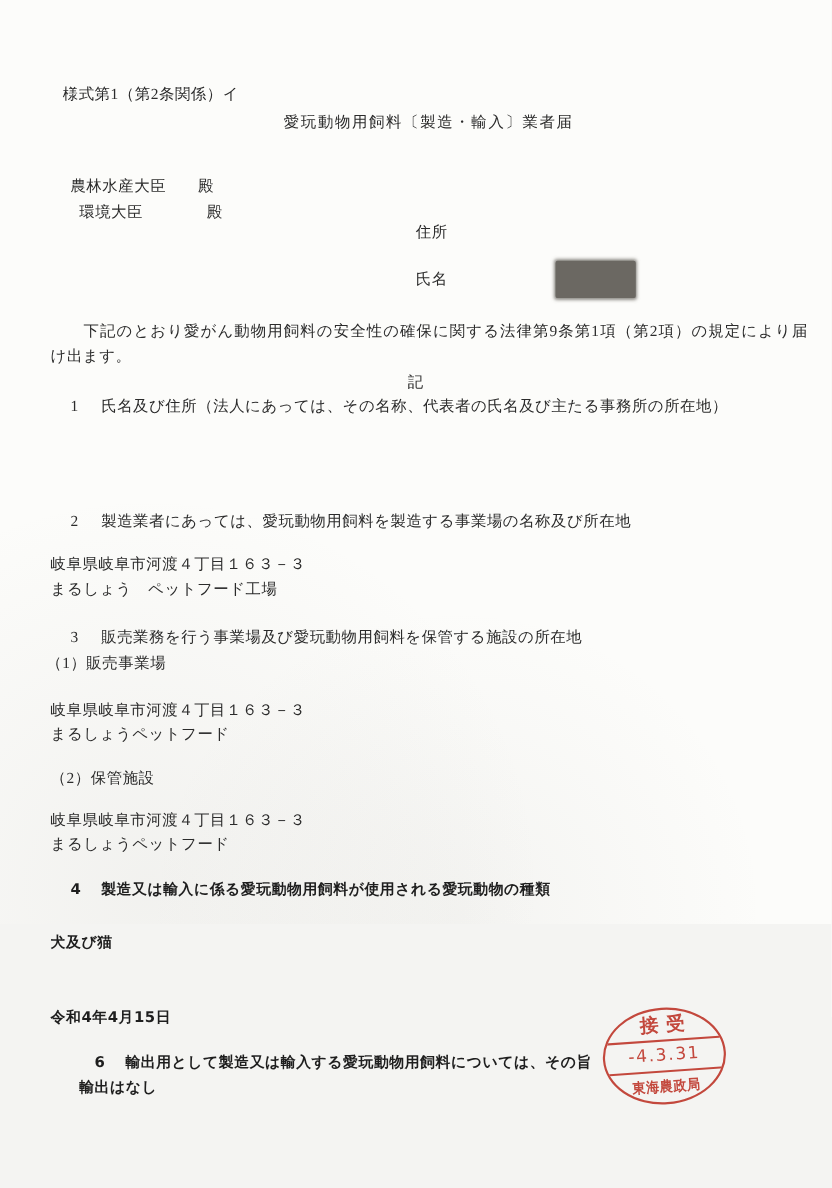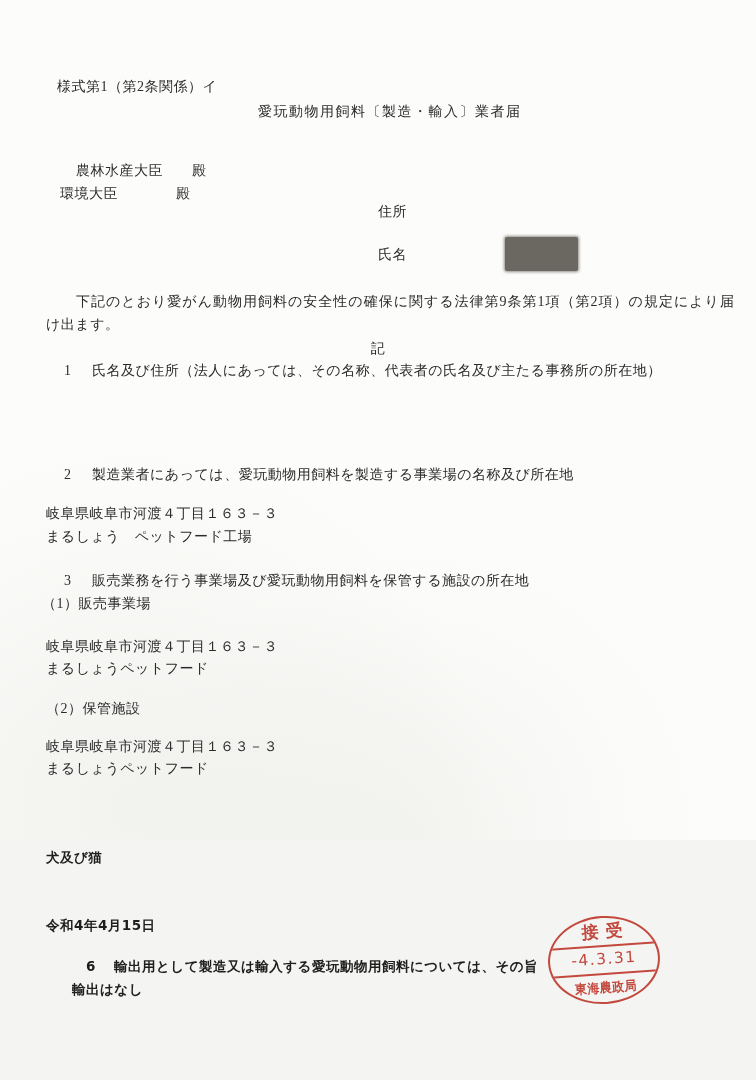--- a/index.html
+++ b/index.html
@@ -25,21 +25,21 @@
     letter-spacing: 0.5px;
     line-height: 18px;
   }
   .gothic {
     font-family: "DejaVu Sans", "Liberation Sans", sans-serif;
     font-weight: bold;
     font-size: 13.5px;
     color: #1e1e1e;
   }
   .num { display: inline-block; width: 28px; }
-  .addr-name { display: inline-block; width: 112px; margin-left: 12px; }
+  .addr-name { display: inline-block; width: 112px; }
   .centered { left: 0; right: 0; text-align: center; }
   .date-part { display: inline-block; }
   .gap-lg { margin-left: 46px; }
   .gap-md { margin-left: 26px; }
   .gap-sm { margin-left: 12px; }
   .redact-box {
     position: absolute;
     left: 505px; top: 237px;
     width: 73px; height: 34px;
     background: #6b6862;
@@ -91,21 +91,21 @@
 
   <div class="line" style="left:57px; top:78px;">様式第1（第2条関係）イ</div>
 
   <div class="line" style="left:258px; top:103px; letter-spacing:1.5px;">愛玩動物用飼料〔製造・輸入〕業者届</div>
 
 
   <div class="line" style="left:64px; top:162px;">
     <span class="addr-name">農林水産大臣</span>
     <span>殿</span>
   </div>
-  <div class="line" style="left:48px; top:185px;">
+  <div class="line" style="left:72px; top:185px;">
     <span class="addr-name">環境大臣</span>
     <span>殿</span>
   </div>
 
   <div class="line" style="left:378px; top:203px;">住所</div>
   <div class="line" style="left:378px; top:246px;">氏名</div>
   <div class="redact-box"></div>
 
   <div class="line" style="left:76px; top:293px; letter-spacing:1px;">下記のとおり愛がん動物用飼料の安全性の確保に関する法律第9条第1項（第2項）の規定により届</div>
   <div class="line" style="left:46px; top:316px;">け出ます。</div>
@@ -125,20 +125,23 @@
   <div class="line" style="left:64px; top:572px;">
     <span class="num">3</span><span>販売業務を行う事業場及び愛玩動物用飼料を保管する施設の所在地</span>
   </div>
   <div class="line" style="left:42px; top:595px;">（1）販売事業場</div>
   <div class="line" style="left:46px; top:638px;">岐阜県岐阜市河渡４丁目１６３－３</div>
   <div class="line" style="left:46px; top:660px;">まるしょうペットフード</div>
   <div class="line" style="left:46px; top:700px;">（2）保管施設</div>
   <div class="line" style="left:46px; top:738px;">岐阜県岐阜市河渡４丁目１６３－３</div>
   <div class="line" style="left:46px; top:760px;">まるしょうペットフード</div>
 
+  <div class="line gothic" style="left:64px; top:800px;">
+    <span class="num">4</span><span>製造又は輸入に係る愛玩動物用飼料が使用される愛玩動物の種類</span>
+  </div>
   <div class="line gothic" style="left:46px; top:848px;">犬及び猫</div>
 
   <div class="line gothic" style="left:46px; top:916px;">令和4年4月15日</div>
 
   <div class="line gothic" style="left:64px; top:957px;margin-left:22px;">
     <span class="num">6</span><span>輸出用として製造又は輸入する愛玩動物用飼料については、その旨</span>
   </div>
   <div class="line gothic" style="left:46px; top:980px;padding-left:26px;">輸出はなし</div>
 
   <div class="stamp">

